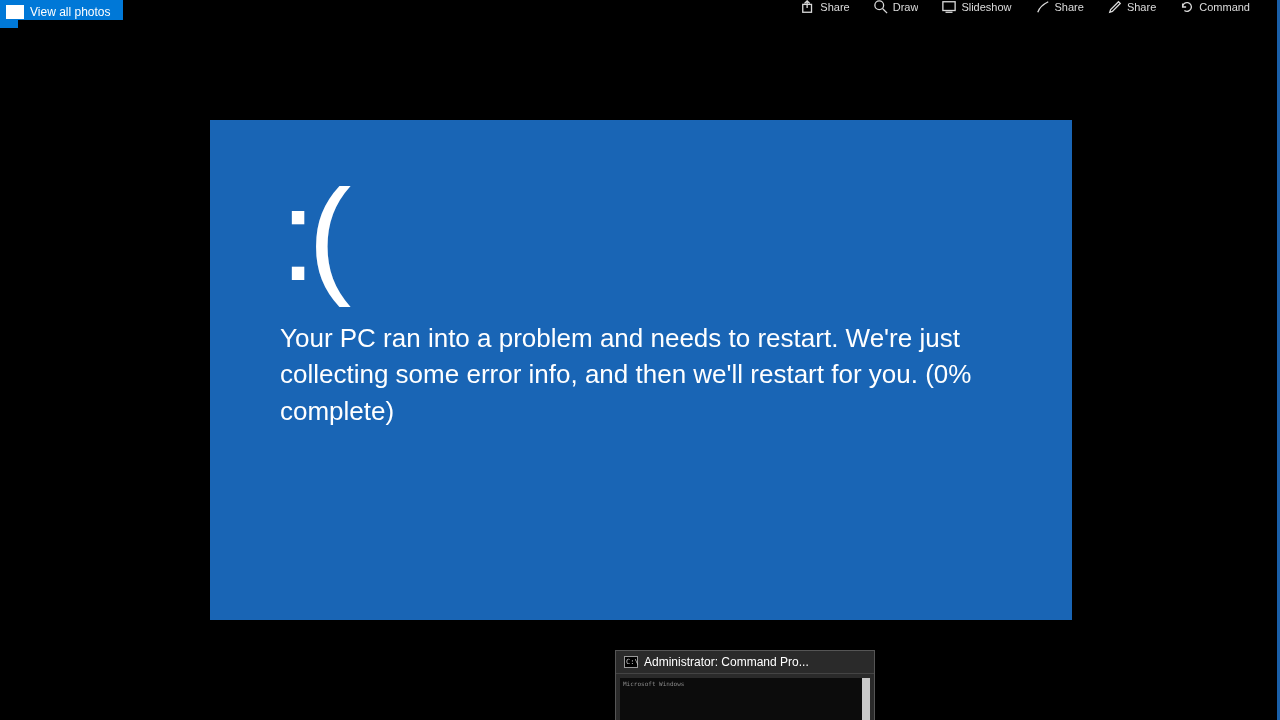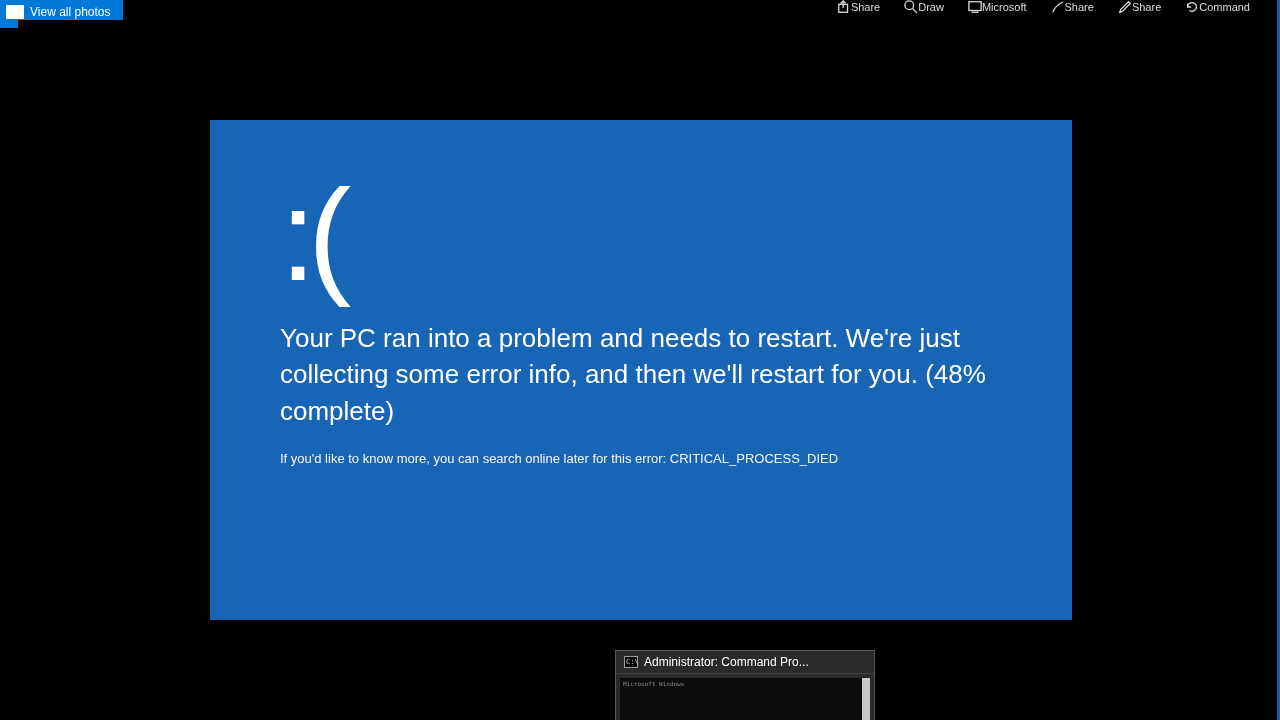--- a/index.html
+++ b/index.html
@@ -45,20 +45,21 @@
     .toolbar-actions {
       margin-left: auto;
       display: flex;
       gap: 24px;
       padding-right: 30px;
       align-items: flex-start;
     }
     .toolbar-action {
       display: flex;
       align-items: center;
+      gap: 5px;
       color: #fff;
       font-size: 11px;
       cursor: pointer;
       opacity: 0.85;
       height: 14px;
       overflow: hidden;
     }
     .toolbar-action svg {
       width: 14px;
       height: 14px;
@@ -186,21 +187,21 @@
           <circle cx="6" cy="6" r="5"></circle>
           <line x1="10" y1="10" x2="15" y2="15"></line>
         </svg>
       <span>Draw</span>
     </div>
     <div class="toolbar-action">
       <svg viewBox="0 0 16 16">
           <rect x="1" y="2" width="14" height="10"></rect>
           <line x1="4" y1="14" x2="12" y2="14"></line>
         </svg>
-      <span>Microsoft</span>
+      <span>Slideshow</span>
     </div>
     <div class="toolbar-action">
       <svg viewBox="0 0 16 16">
           <path d="M2 14 C4 8 10 4 14 2 M2 14 L4 10"></path>
         </svg>
       <span>Share</span>
     </div>
     <div class="toolbar-action">
       <svg viewBox="0 0 16 16">
           <path d="M2 14 L3 11 L12 2 L14 4 L5 13 Z"></path>
@@ -213,22 +214,21 @@
           <path d="M3 4 L3 8 L7 8"></path>
         </svg>
       <span>Command</span>
     </div>
   </div>
 </div>
 
 <div class="photo-area">
   <div class="bsod">
     <div class="sad-face">:(</div>
-    <div class="bsod-msg">Your PC ran into a problem and needs to restart. We're just collecting some error info, and then we'll restart for you. (48% complete)</div>
-    <div class="bsod-detail">If you'd like to know more, you can search online later for this error: CRITICAL_PROCESS_DIED</div>
+    <div class="bsod-msg">Your PC ran into a problem and needs to restart. We're just collecting some error info, and then we'll restart for you. (0% complete)</div>
   </div>
 </div>
 
 <div class="cmd-preview">
   <div class="cmd-title">
     <span class="cmd-icon">C:\</span>
     <span>Administrator: Command Pro...</span>
   </div>
   <div class="cmd-body">
     <div class="cmd-text">Microsoft Windows</div>

